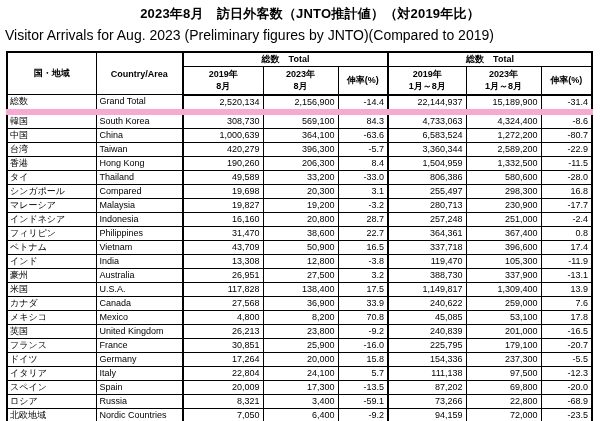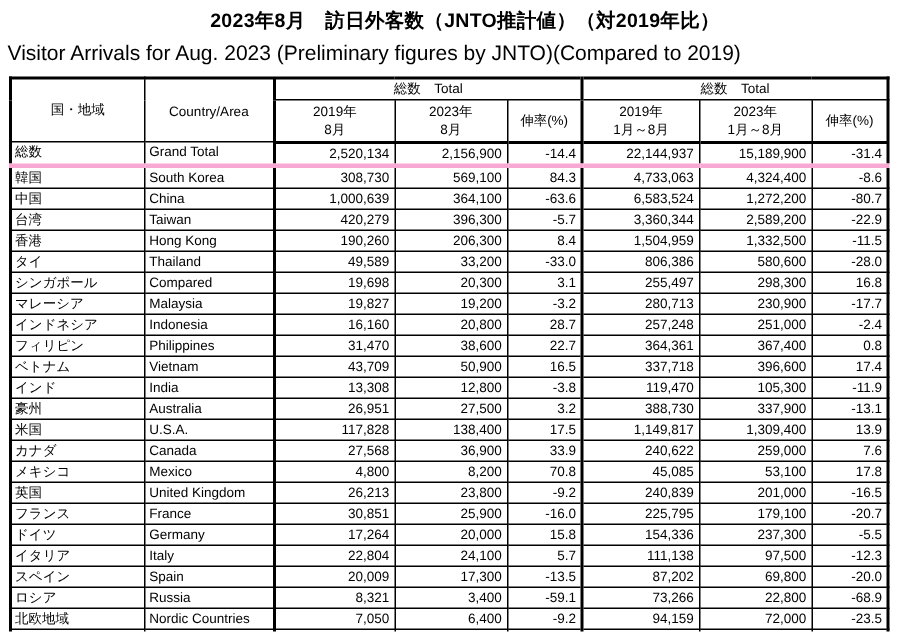--- a/index.html
+++ b/index.html
@@ -31,30 +31,30 @@
     border: 2px solid #000;
     font-size: 9px;
   }
   th, td {
     border: 1px solid #000;
     padding: 0 3px;
     overflow: hidden;
     white-space: nowrap;
     vertical-align: middle;
   }
-  thead th { font-weight: normal; text-align: center; }
+  thead th { font-weight: bold; text-align: center; }
   tr.group-row th { height: 14px; }
   tr.year-row th { height: 28px; border-bottom: 2px solid #000; }
   tr.year-row .hline { line-height: 12px; }
   .sep-l { border-left: 2px solid #000; }
   tbody td { height: 13.2px; line-height: 13px; }
   td.num { text-align: right; }
   td.jp { text-align: left; padding-left: 2px; }
   td.en { text-align: left; }
-  tr.total-row td { border-bottom: 3px solid #f9a8d4; }
+  tr.total-row td { border-bottom: 6px solid #f9a8d4; }
 </style>
 </head>
 <body>
 
 <div class="title">2023年8月　訪日外客数（JNTO推計値）（対2019年比）</div>
 <div class="subtitle">Visitor Arrivals for Aug. 2023 (Preliminary figures by JNTO)(Compared to 2019)</div>
 
 <table class="arrivals">
   <colgroup>
     <col style="width:89px">

